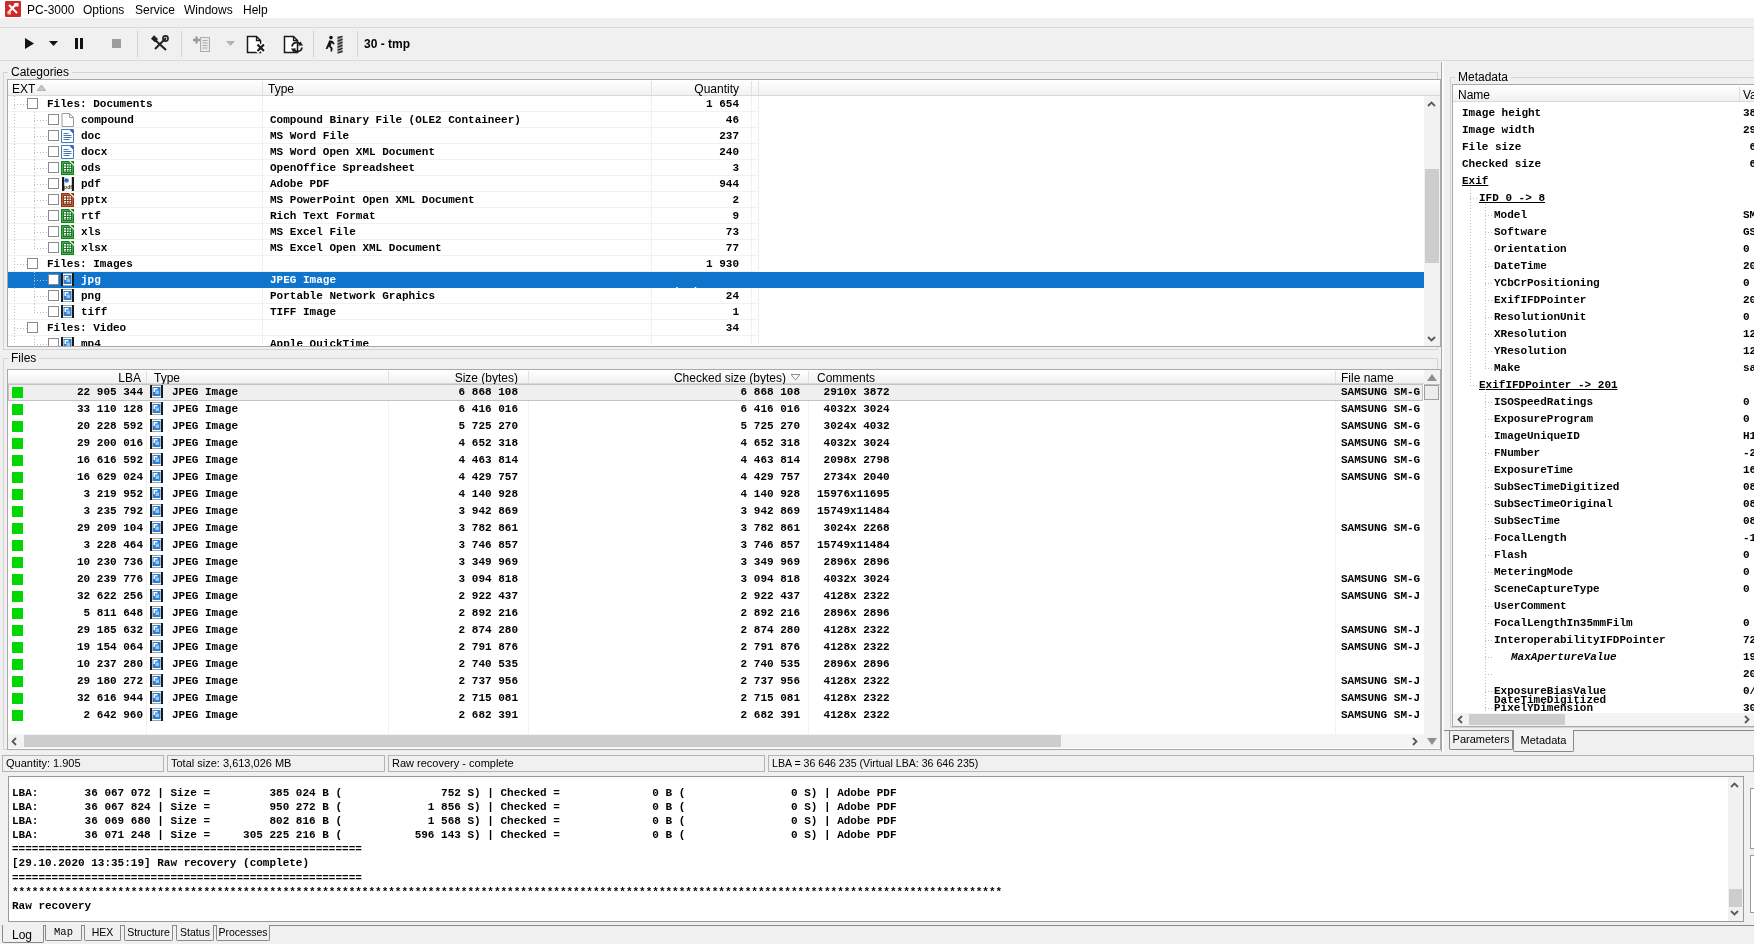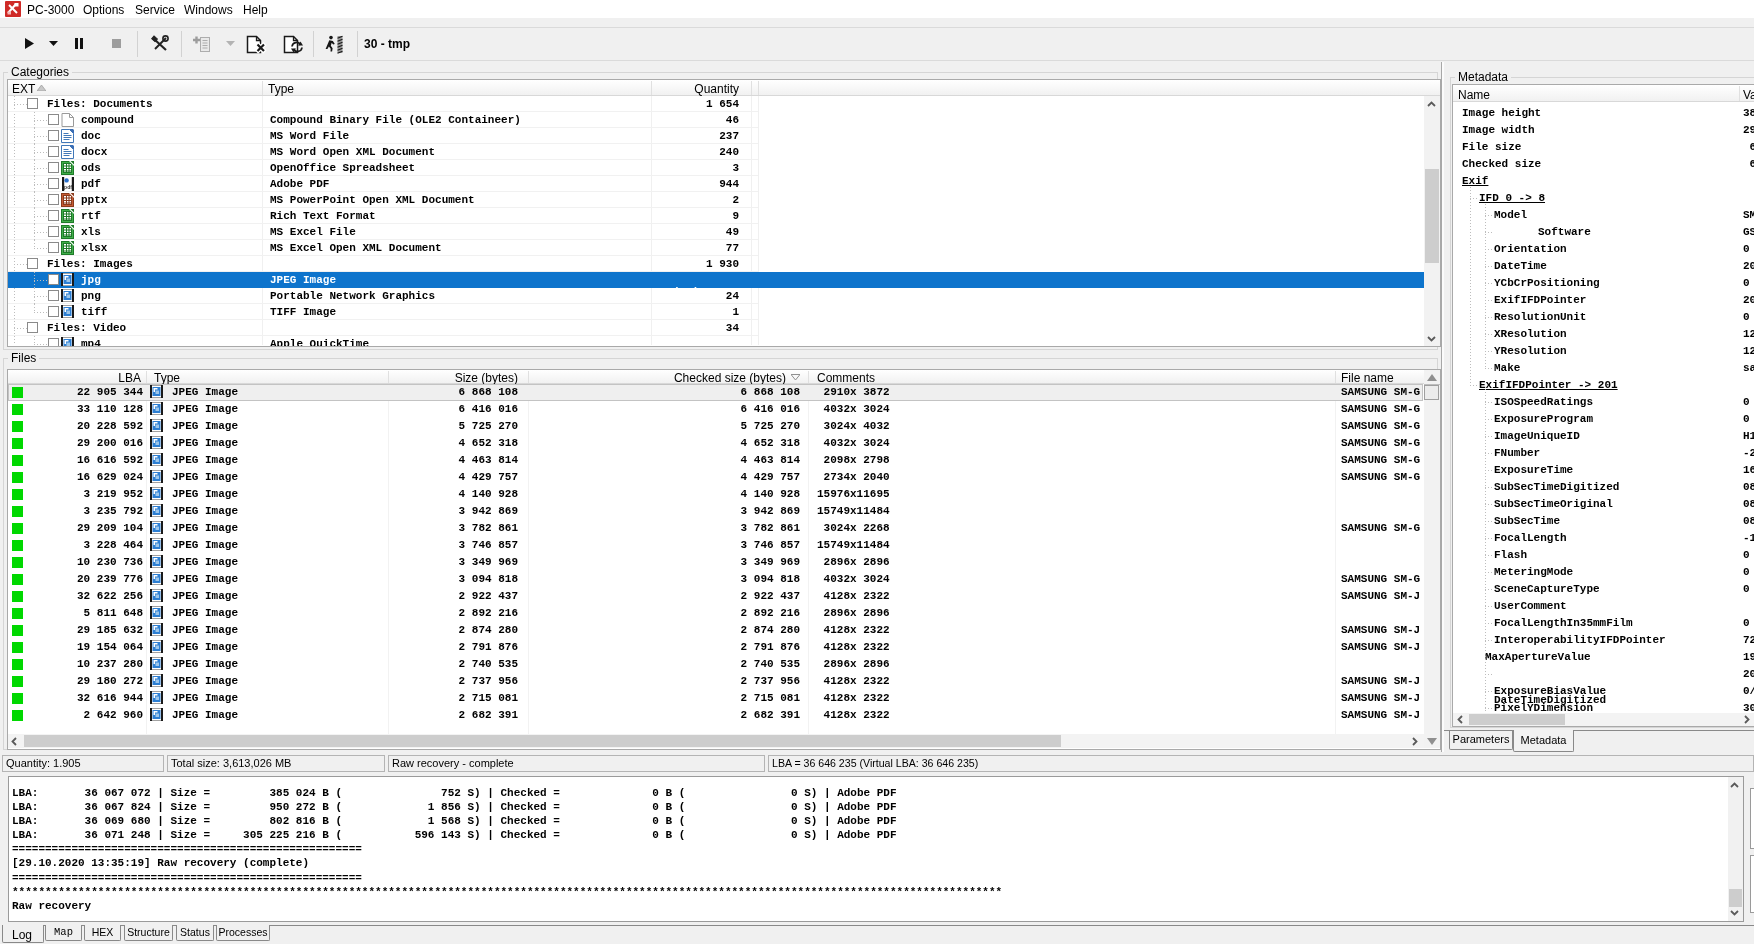--- a/index.html
+++ b/index.html
@@ -212,21 +212,21 @@
 <div class="cb" style="left:40px;top:130px;"></div>
 <svg class="a" style="left:53px;top:129px" width="13" height="14" viewBox="0 0 13 14">
       <rect x=".5" y=".5" width="12" height="13" fill="#3fae49" stroke="#1e7a28"></rect>
       <rect x="2.5" y="2.5" width="8" height="9" fill="#fff" stroke="#1e7a28"></rect>
       <path d="M2.5 5h8M2.5 7.5h8M2.5 10h8M5.5 2.5v9M8 2.5v9" stroke="#1e7a28" stroke-width="1"></path>
       <polygon points="8,0 13,0 13,5" fill="#fff"></polygon>
       <polygon points="9.5,0 13,3.5 13,0" fill="#1e7a28"></polygon>
     </svg>
 <div class="m" style="left:73px;top:130px;color:#000;">xls</div>
 <div class="m" style="left:262px;top:130px;color:#000;">MS Excel File</div>
-<div class="m" style="left:560px;top:130px;width:171px;text-align:right;color:#000;">49</div>
+<div class="m" style="left:560px;top:130px;width:171px;text-align:right;color:#000;">73</div>
 <div class="a" style="left:0;top:159px;width:750px;height:1px;background:#f1f1f1;"></div>
 <div class="vline" style="left:26px;top:144px;height:8px;"></div>
 <div class="hline" style="left:26px;top:152px;width:14px;"></div>
 <div class="cb" style="left:40px;top:146px;"></div>
 <svg class="a" style="left:53px;top:145px" width="13" height="14" viewBox="0 0 13 14">
       <rect x=".5" y=".5" width="12" height="13" fill="#3fae49" stroke="#1e7a28"></rect>
       <rect x="2.5" y="2.5" width="8" height="9" fill="#fff" stroke="#1e7a28"></rect>
       <path d="M2.5 5h8M2.5 7.5h8M2.5 10h8M5.5 2.5v9M8 2.5v9" stroke="#1e7a28" stroke-width="1"></path>
       <polygon points="8,0 13,0 13,5" fill="#fff"></polygon>
       <polygon points="9.5,0 13,3.5 13,0" fill="#1e7a28"></polygon>
@@ -667,21 +667,21 @@
 <div class="m" style="left:290px;top:39px;">&nbsp;6</div>
 <div class="m" style="left:9px;top:56px;">Checked size</div>
 <div class="m" style="left:290px;top:56px;">&nbsp;6</div>
 <div class="m" style="left:9px;top:73px;text-decoration:underline;">Exif</div>
 <div class="hline" style="left:17px;top:96px;width:7px;"></div>
 <div class="m" style="left:26px;top:90px;text-decoration:underline;">IFD 0 -&gt; 8</div>
 <div class="hline" style="left:32px;top:113px;width:7px;"></div>
 <div class="m" style="left:41px;top:107px;">Model</div>
 <div class="m" style="left:290px;top:107px;">SM</div>
 <div class="hline" style="left:32px;top:130px;width:7px;"></div>
-<div class="m" style="left:41px;top:124px;margin-left:44px;">Software</div>
+<div class="m" style="left:41px;top:124px;">Software</div>
 <div class="m" style="left:290px;top:124px;">GS</div>
 <div class="hline" style="left:32px;top:147px;width:7px;"></div>
 <div class="m" style="left:41px;top:141px;">Orientation</div>
 <div class="m" style="left:290px;top:141px;">0</div>
 <div class="hline" style="left:32px;top:164px;width:7px;"></div>
 <div class="m" style="left:41px;top:158px;">DateTime</div>
 <div class="m" style="left:290px;top:158px;">20</div>
 <div class="hline" style="left:32px;top:181px;width:7px;"></div>
 <div class="m" style="left:41px;top:175px;">YCbCrPositioning</div>
 <div class="m" style="left:290px;top:175px;">0</div>
@@ -740,21 +740,21 @@
 <div class="m" style="left:290px;top:481px;">0</div>
 <div class="hline" style="left:32px;top:504px;width:7px;"></div>
 <div class="m" style="left:41px;top:498px;">UserComment</div>
 <div class="hline" style="left:32px;top:521px;width:7px;"></div>
 <div class="m" style="left:41px;top:515px;">FocalLengthIn35mmFilm</div>
 <div class="m" style="left:290px;top:515px;">0</div>
 <div class="hline" style="left:32px;top:538px;width:7px;"></div>
 <div class="m" style="left:41px;top:532px;">InteroperabilityIFDPointer</div>
 <div class="m" style="left:290px;top:532px;">72</div>
 <div class="hline" style="left:32px;top:555px;width:7px;"></div>
-<div class="m" style="left:32px;top:549px;">MaxApertureValue</div>
+<div class="m" style="left:58px;top:549px;font-style:italic;">MaxApertureValue</div>
 <div class="m" style="left:290px;top:549px;">19</div>
 <div class="hline" style="left:32px;top:572px;width:7px;"></div>
 <div class="m" style="left:41px;top:566px;margin-top:26px;">DateTimeDigitized</div>
 <div class="m" style="left:290px;top:566px;">20</div>
 <div class="hline" style="left:32px;top:589px;width:7px;"></div>
 <div class="m" style="left:41px;top:583px;">ExposureBiasValue</div>
 <div class="m" style="left:290px;top:583px;">0/</div>
 <div class="hline" style="left:32px;top:606px;width:7px;"></div>
 <div class="m" style="left:41px;top:600px;">PixelYDimension</div>
 <div class="m" style="left:290px;top:600px;">30</div>

